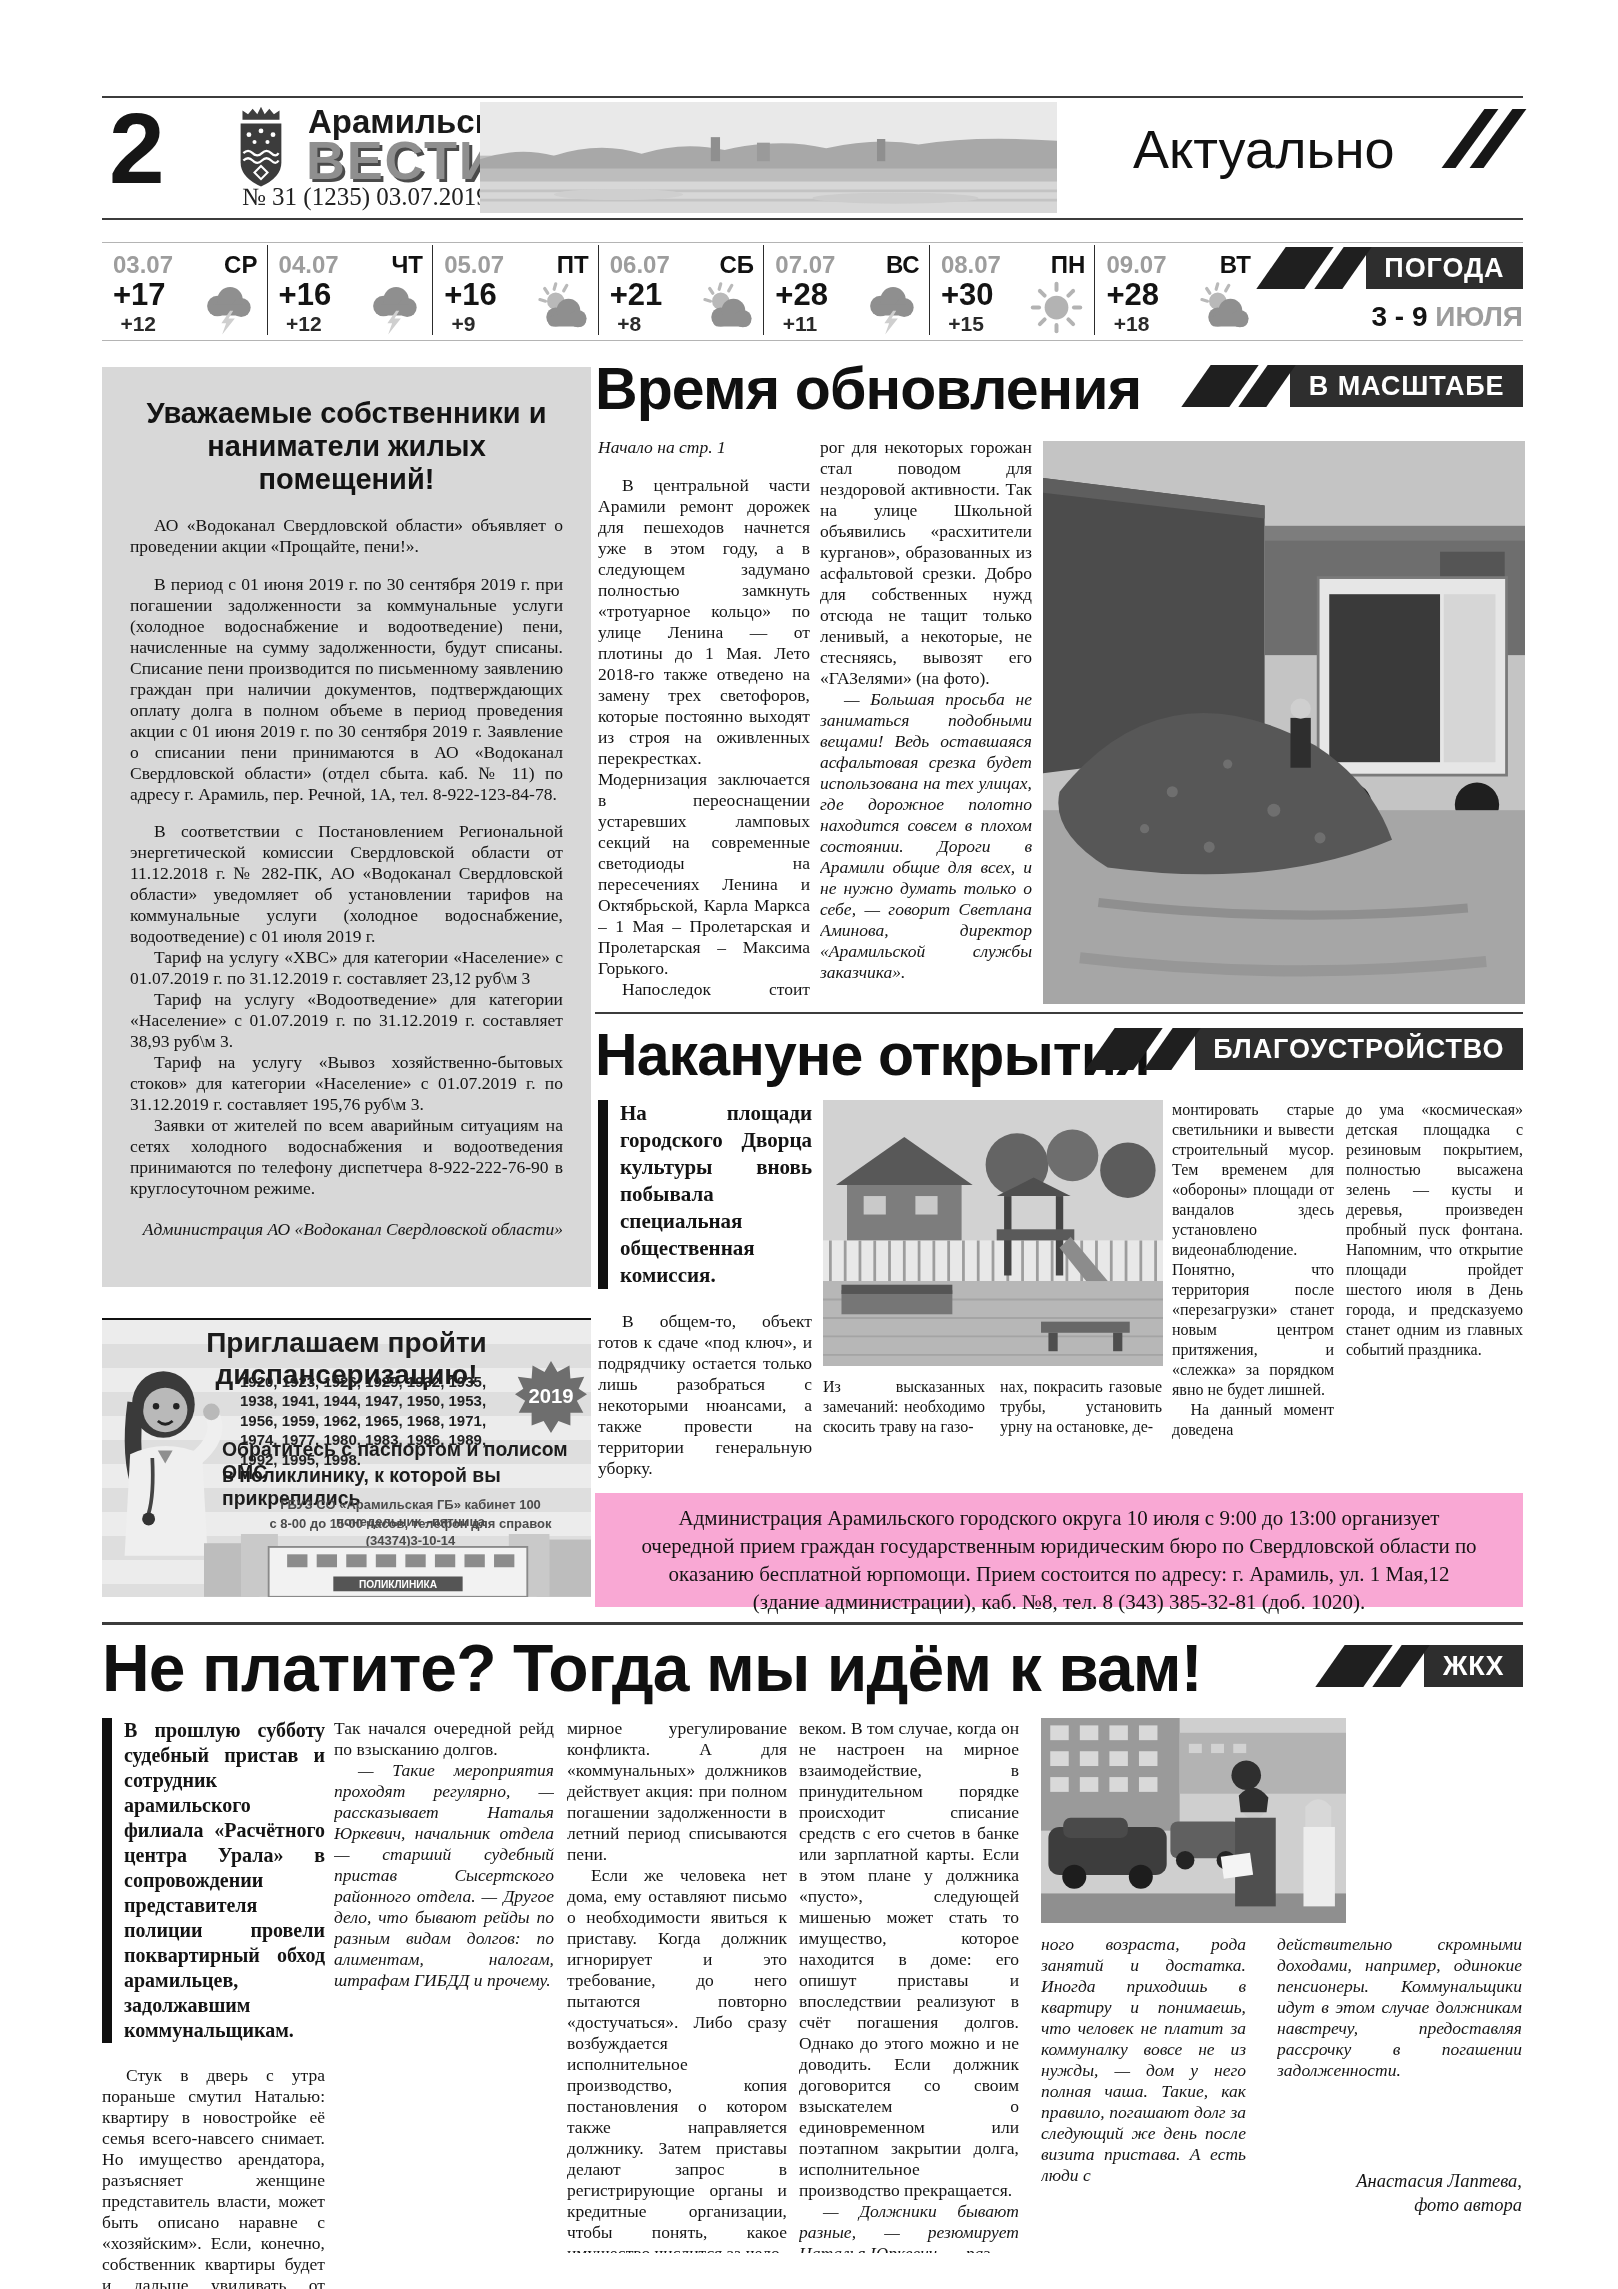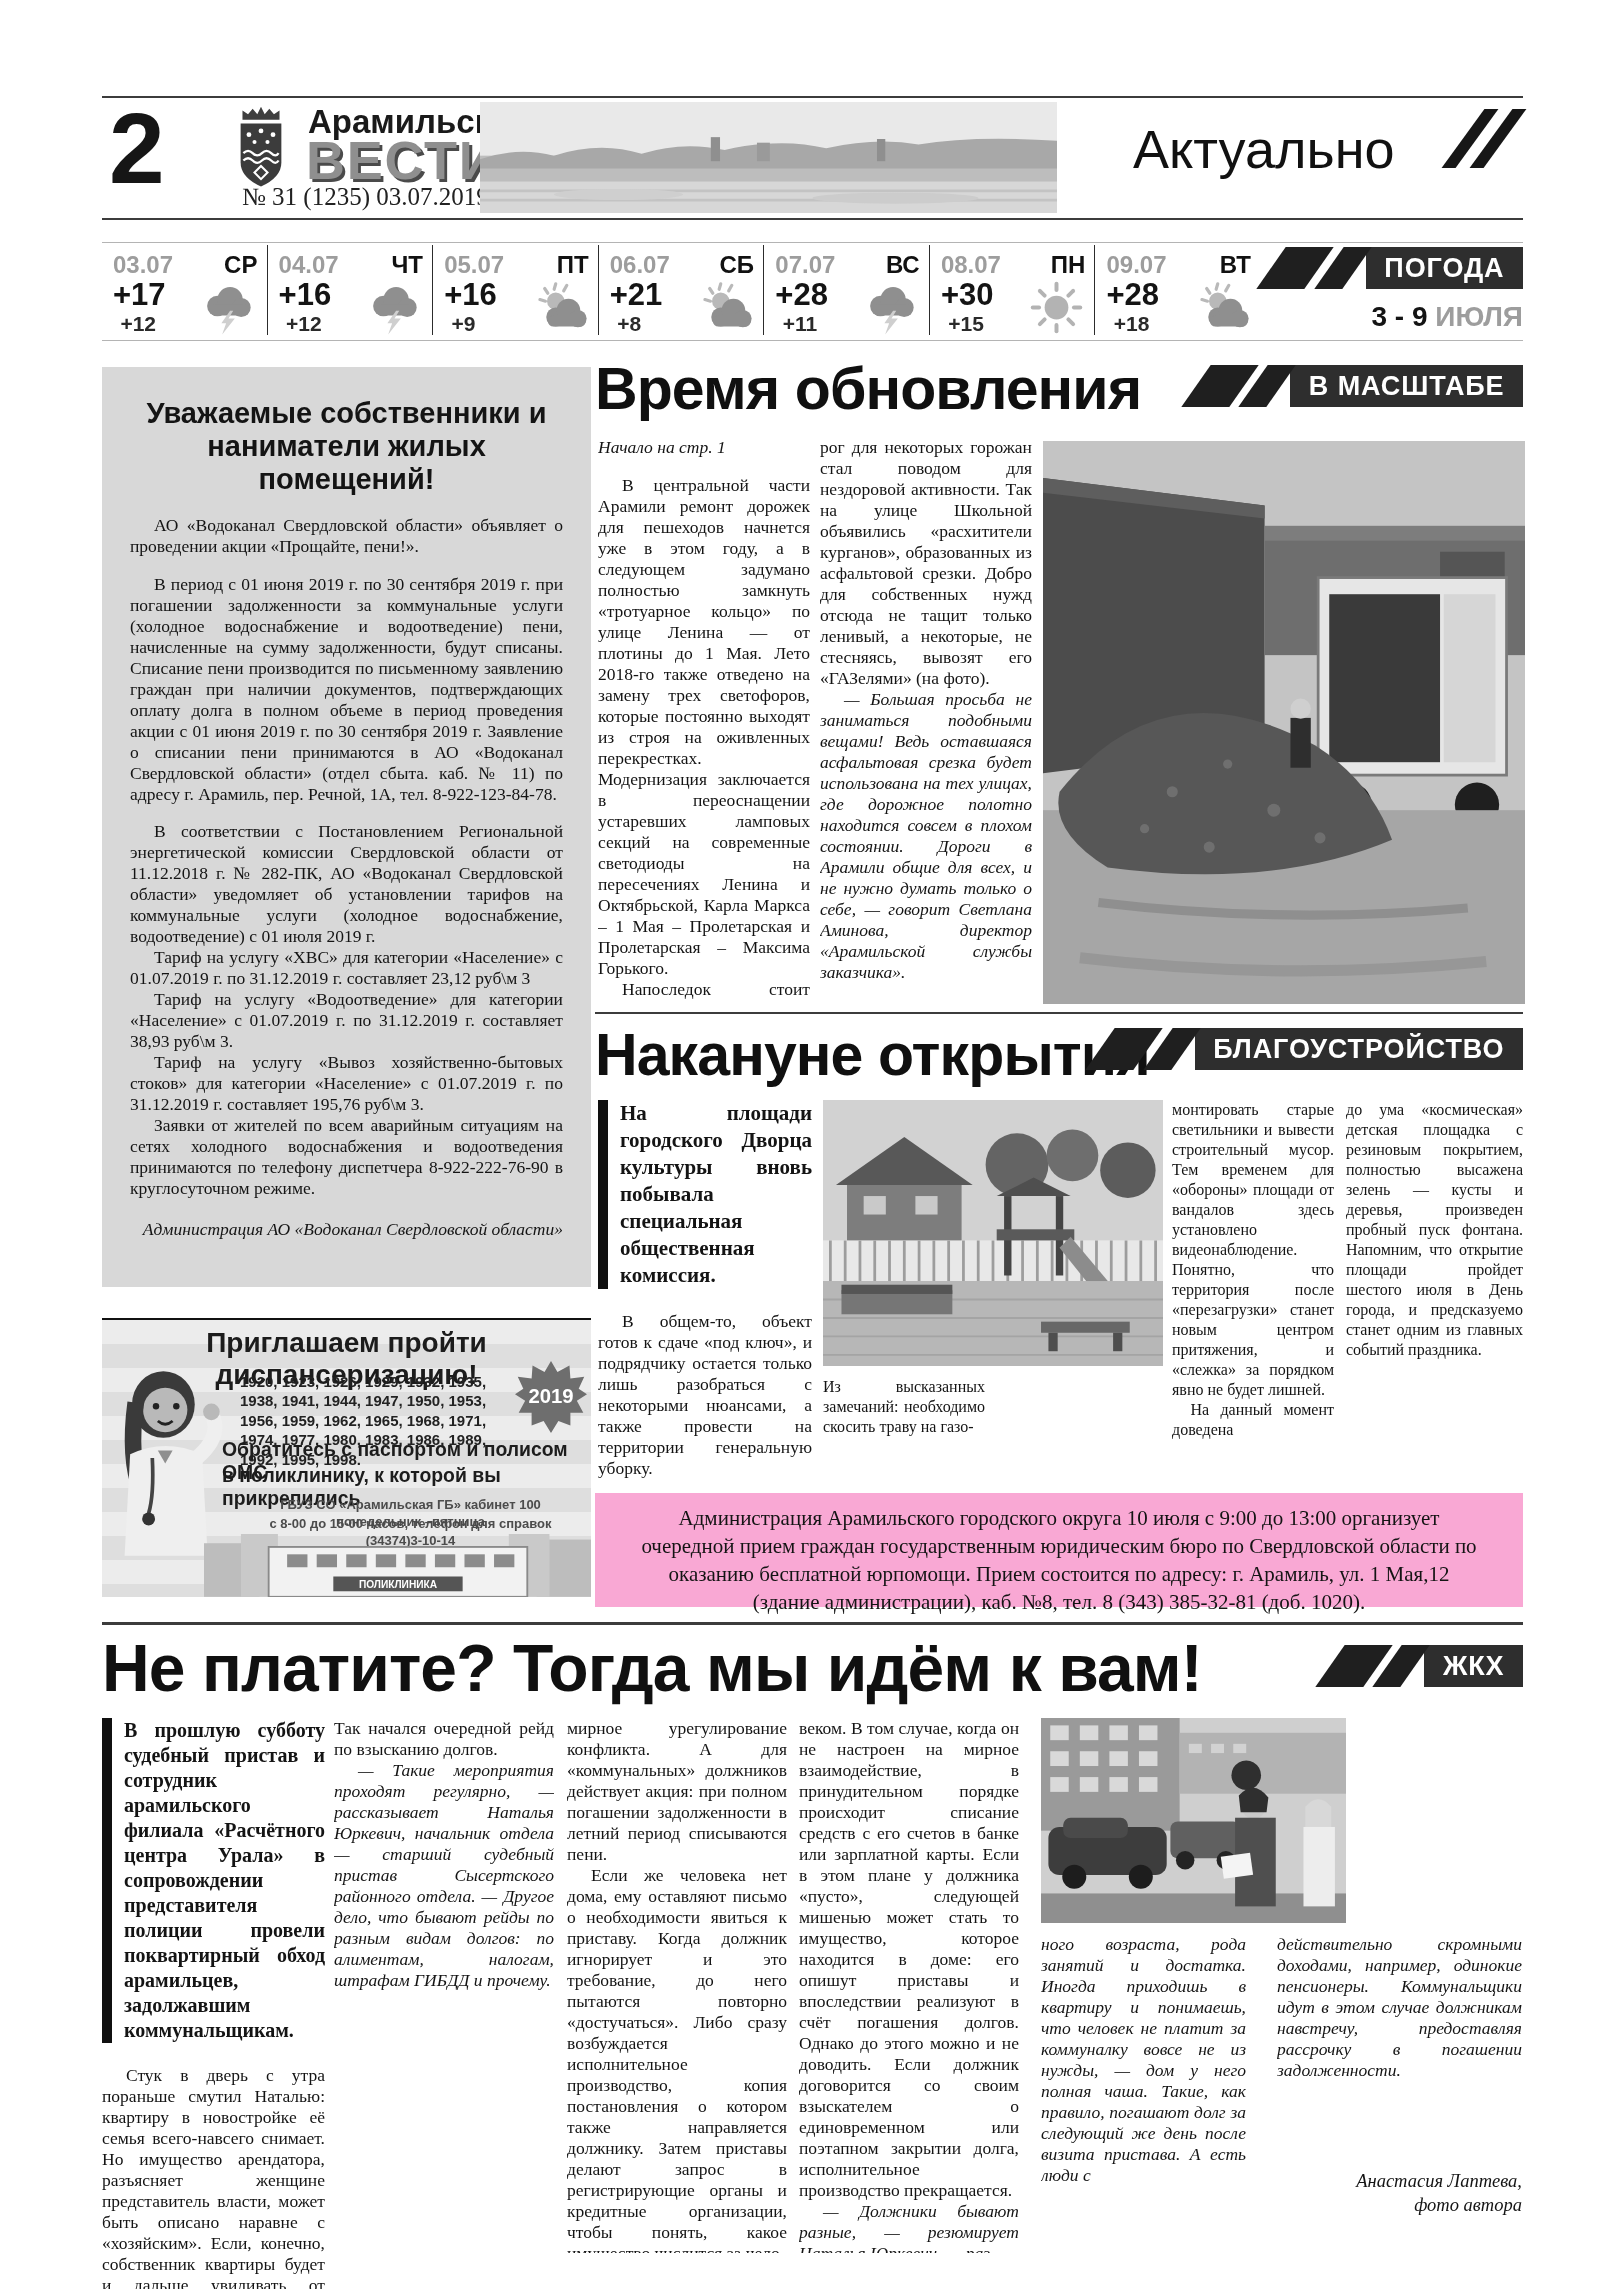--- a/index.html
+++ b/index.html
@@ -415,20 +415,23 @@
       <path d="M0,216 h368 M0,236 h368 M0,256 h368 M0,276 h368" stroke="#a4a4a4" stroke-width="2"></path>
       <rect x="20" y="206" width="120" height="26" fill="#767676"></rect>
       <rect x="20" y="200" width="120" height="10" fill="#555"></rect>
       <rect x="236" y="240" width="96" height="12" fill="#676767"></rect>
       <rect x="244" y="252" width="10" height="20" fill="#4e4e4e"></rect>
         <rect x="314" y="252" width="10" height="20" fill="#4e4e4e"></rect>
     </svg>
   </div>
   <div class="textcol narrow" style="left:823px;top:1377px;width:162px;height:102px;">
       <p class="ni">Из высказанных замечаний: необходимо скосить траву на газо-</p>
+    </div>
+  <div class="textcol narrow" style="left:1000px;top:1377px;width:162px;height:102px;">
+      <p class="ni">нах, покрасить газовые трубы, установить урну на остановке, де-</p>
     </div>
   <div class="textcol narrow" style="left:1172px;top:1100px;width:162px;height:388px;">
       <p class="ni">монтировать старые светильники и вывести строительный мусор. Тем временем для «обороны» площади от вандалов здесь установлено видеонаблюдение. Понятно, что территория после «перезагрузки» станет новым центром притяжения, и «слежка» за порядком явно не будет лишней.</p>
       <p>На данный момент доведена</p>
     </div>
   <div class="textcol narrow" style="left:1346px;top:1100px;width:177px;height:388px;">
       <p class="ni">до ума «космическая» детская площадка с резиновым покрытием, полностью высажена зелень — кусты и деревья, произведен пробный пуск фонтана. Напомним, что открытие площади пройдет шестого июля в День города, и предсказуемо станет одним из главных событий праздника.</p>
     </div>
 
   <div id="admin-notice">Администрация Арамильского городского округа 10 июля с 9:00 до 13:00 организует очередной прием граждан государственным юридическим бюро по Свердловской области по оказанию бесплатной юрпомощи. Прием состоится по адресу: г. Арамиль, ул. 1 Мая,12 (здание администрации), каб. №8, тел. 8 (343) 385-32-81 (доб. 1020).</div>

